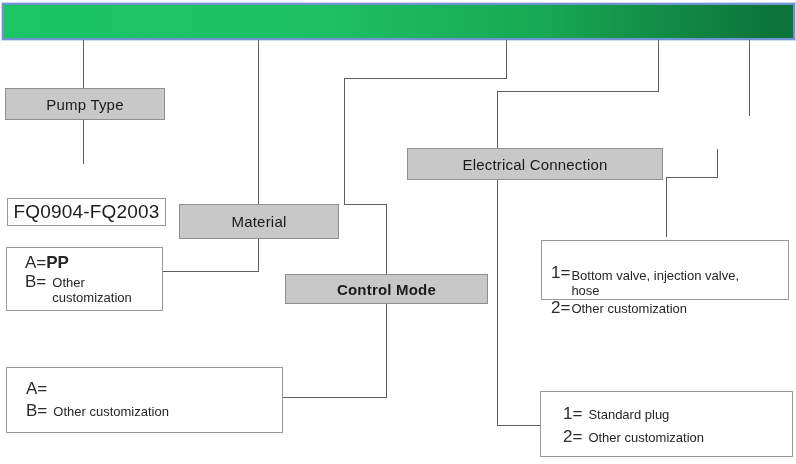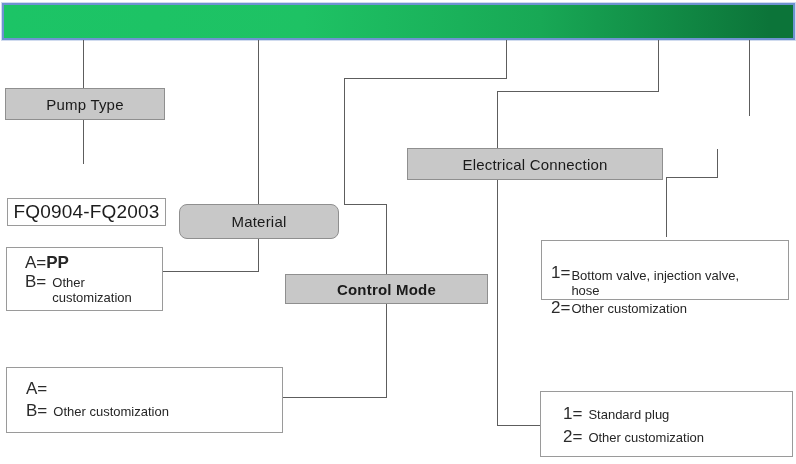--- a/index.html
+++ b/index.html
@@ -65,21 +65,21 @@
 
   <div class="ln v" style="left:749px;top:40px;height:76px;"></div>
   <div class="ln v" style="left:717px;top:149px;height:29px;"></div>
   <div class="ln h" style="left:666px;top:177px;width:52px;"></div>
   <div class="ln v" style="left:666px;top:177px;height:60px;"></div>
 
   <div class="cat-label" style="left:5px;top:88px;width:158px;height:30px;">
     <span>Pump Type</span>
   </div>
 
-  <div class="cat-label" style="left:179px;top:204px;width:158px;height:33px;border-radius:8px;">
+  <div class="cat-label" style="left:179px;top:204px;width:158px;height:33px;">
     <span>Material</span>
   </div>
 
   <div class="cat-label" style="left:285px;top:274px;width:201px;height:28px;font-weight:bold;">
     <span>Control Mode</span>
   </div>
 
   <div class="cat-label" style="left:371px;top:148px;width:254px;height:30px;margin-left:36px;">
     <span>Electrical Connection</span>
   </div>

